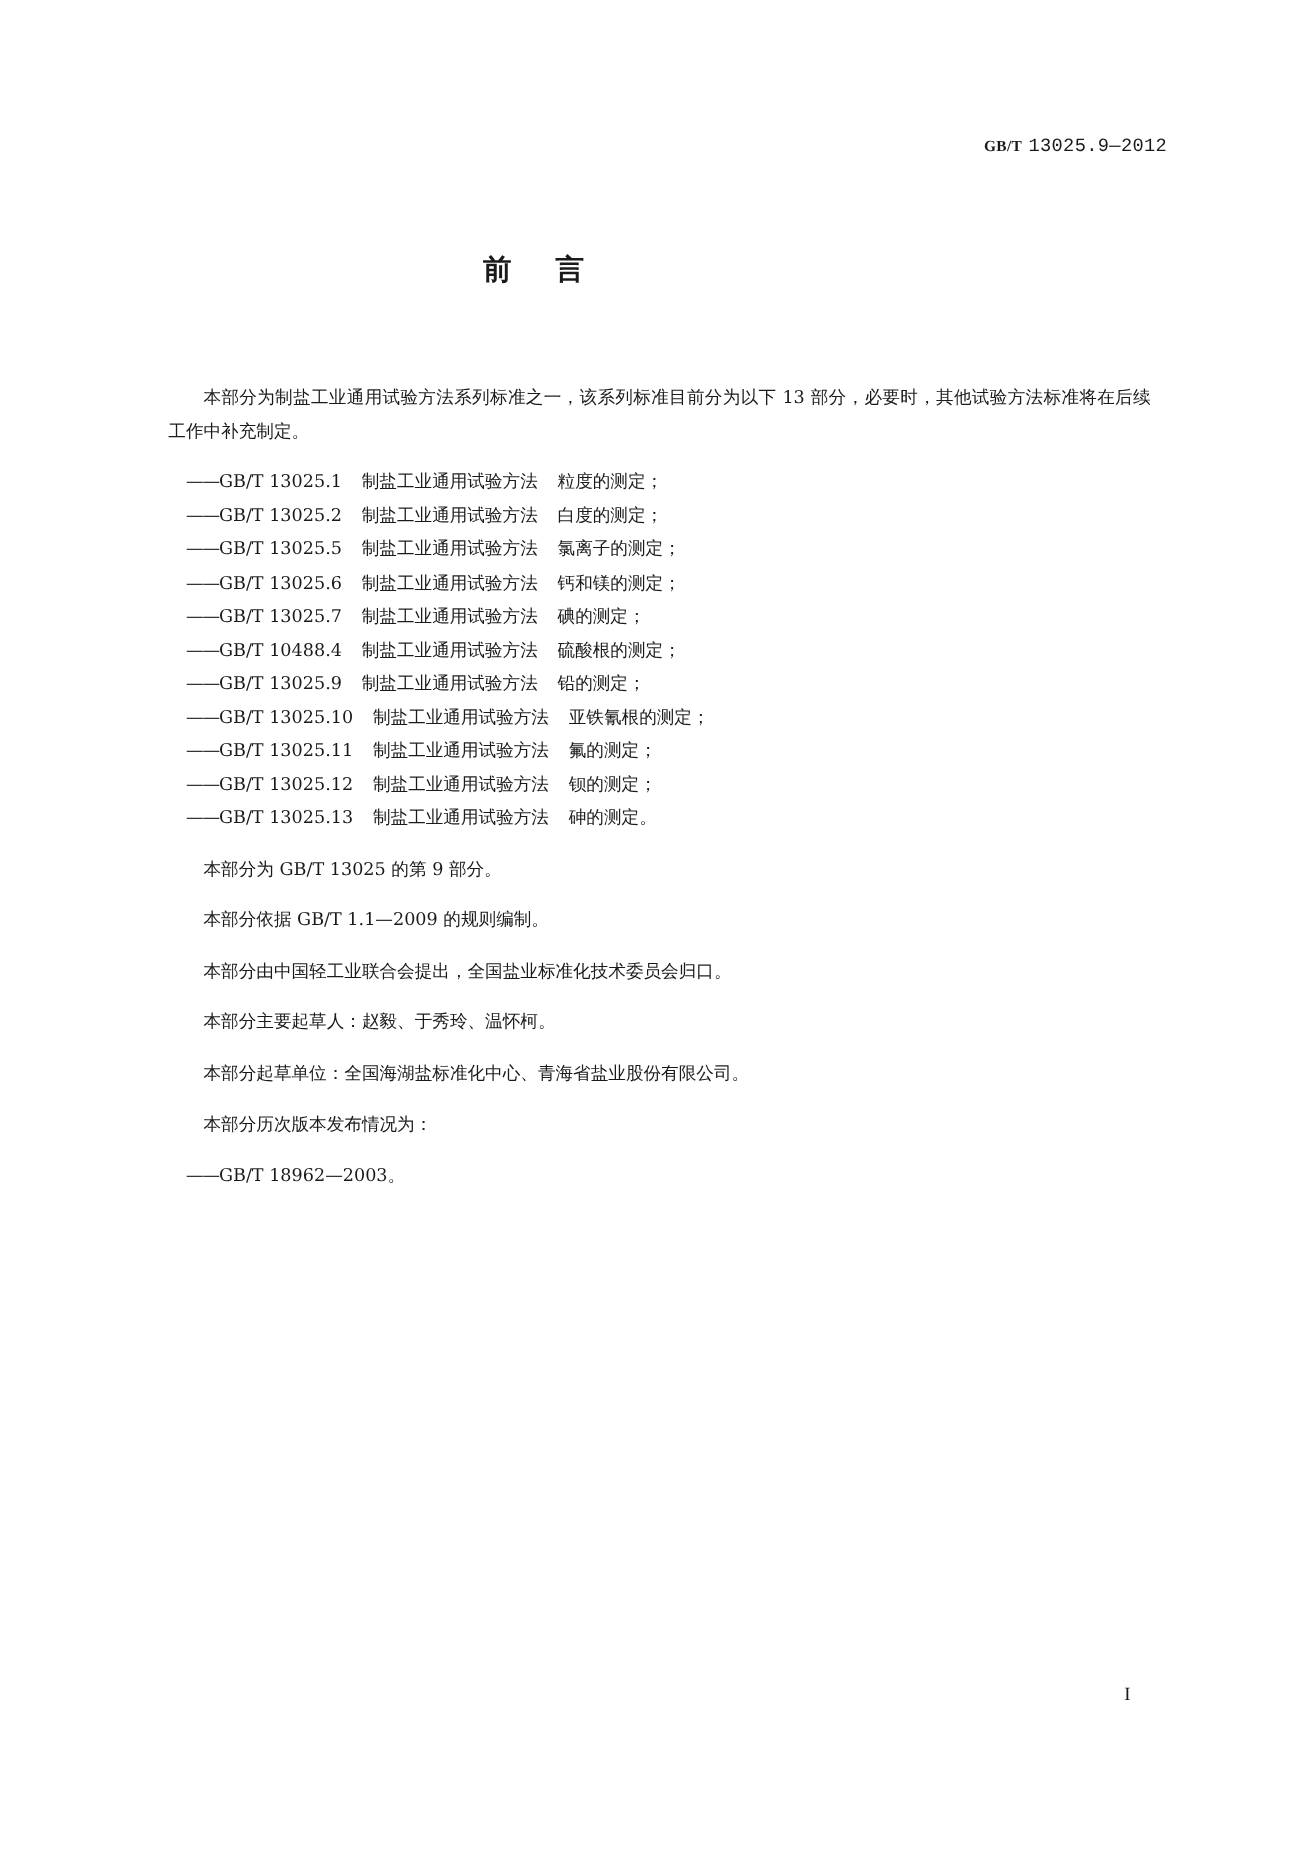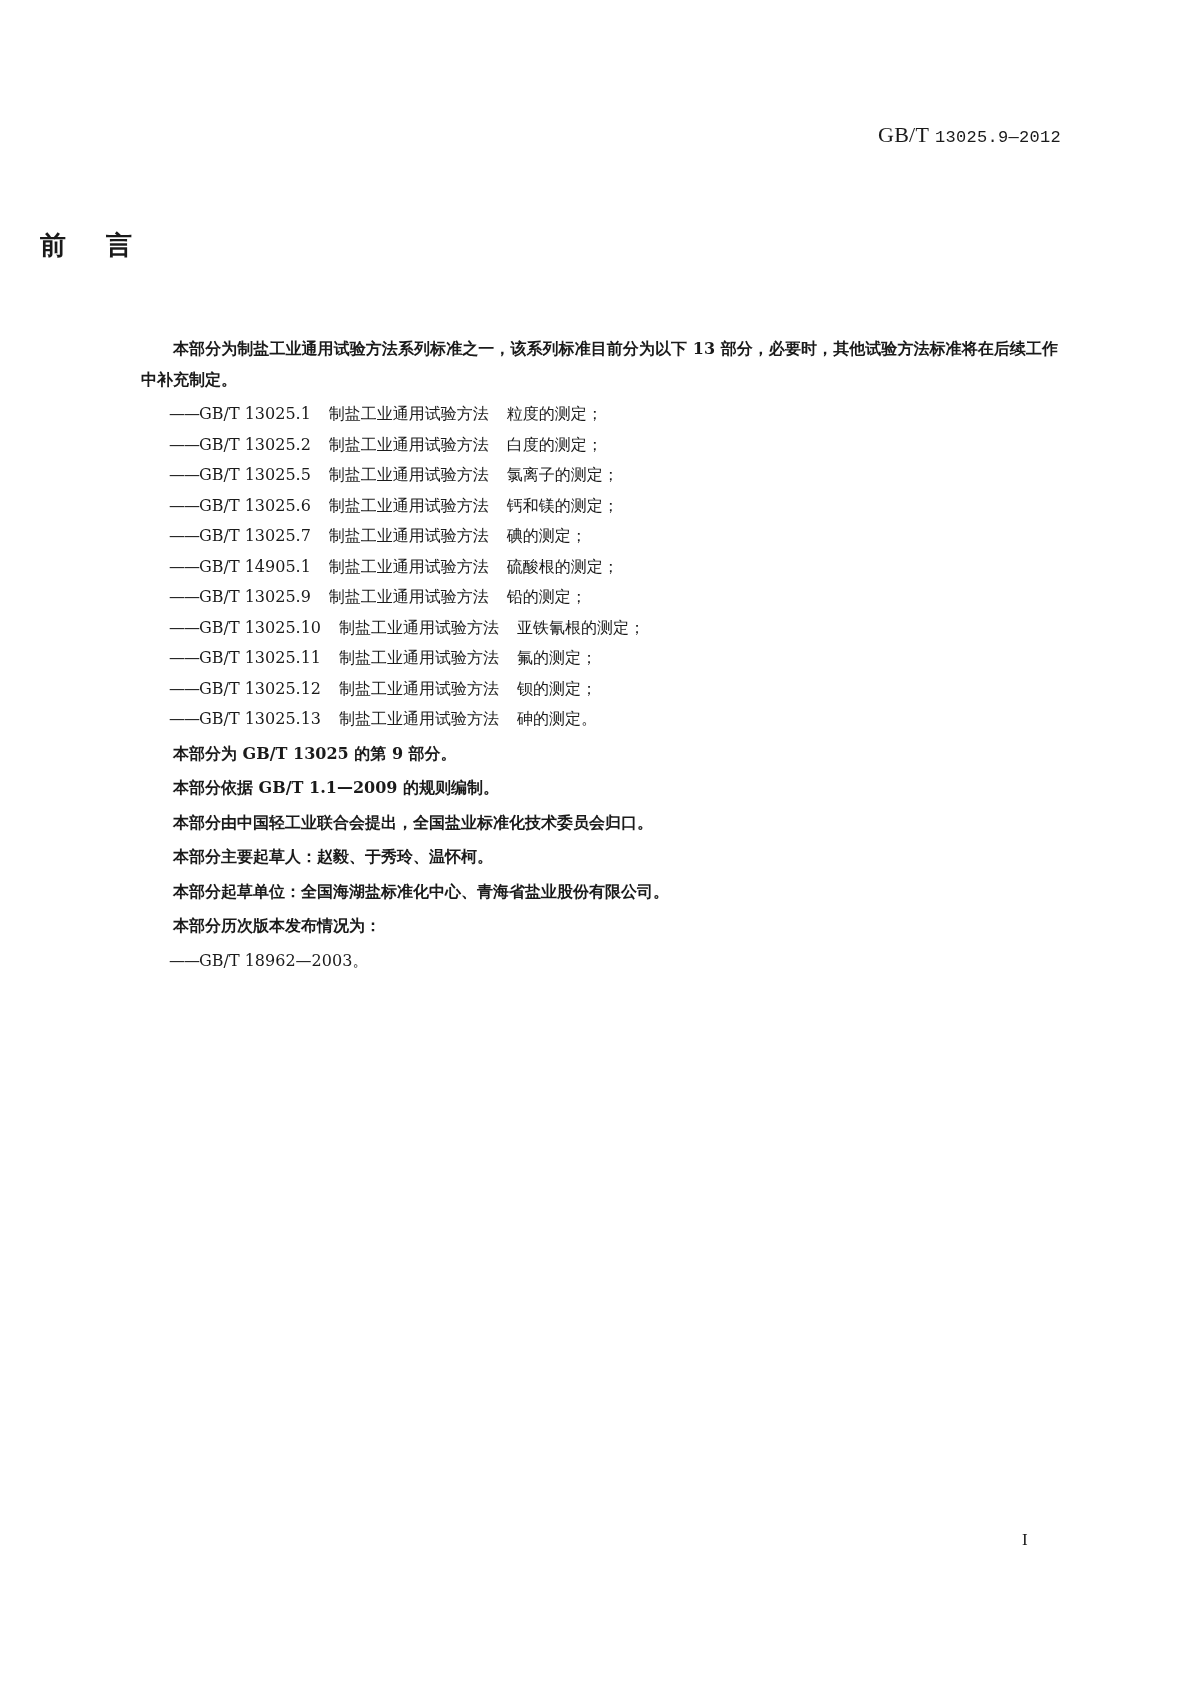--- a/index.html
+++ b/index.html
@@ -1,24 +1,24 @@
 <!DOCTYPE html>
 <html><head>
 <meta charset="utf-8">
 <style>
   html, body { margin: 0; padding: 0; background: #ffffff; }
   body { width: 1191px; height: 1684px; position: relative; overflow: hidden;
          font-family: "DejaVu Serif", "Liberation Serif", serif; color: #1a1a1a; }
   .header-code { position: absolute; top: 122px; right: 130px; font-size: 17px; letter-spacing: 0.3px; }
-  .header-code .std { font-family: "Liberation Serif", serif; font-weight: normal; font-size: 22px; }
+  .header-code .std { font-family: "Liberation Serif", serif; font-weight: bold; font-size: 14px; }
   .header-code .num { font-family: Liberation Mono, monospace; font-size: 17px; }
-  .title { position: absolute; top: 228px; left: 0; width: 970px; 
+  .title { position: absolute; top: 228px; left: 0; width: 970px; text-align: center;
            font-family: "DejaVu Sans", sans-serif; font-weight: bold; font-size: 26px; letter-spacing: 40px; padding-left: 40px; box-sizing: border-box; }
   .content { position: absolute; top: 330px; left: 137px; width: 925px; font-size: 16px; line-height: 30.5px; }
-  .para { text-indent: 32px; margin: 4px; text-align: justify; font-weight: bold; }
+  .para { text-indent: 32px; margin: 16px; text-align: justify; }
   .dash { margin: 0; padding-left: 32px; white-space: pre; }
   .dash .em { letter-spacing: -1px; }
   .gap { display: inline-block; width: 18px; }
   .page-num { position: absolute; top: 1530px; left: 1022px; font-size: 17px; font-family: "Liberation Serif", serif; }
 </style>
 </head>
 <body>
 
 <div class="header-code">
   <span class="std">GB/T</span>
@@ -29,21 +29,21 @@
 
 <div class="content">
   <p class="para">本部分为制盐工业通用试验方法系列标准之一，该系列标准目前分为以下 13 部分，必要时，其他试验方法标准将在后续工作中补充制定。</p>
 
   <div>
     <p class="dash"><span class="em">——</span><span>GB/T 13025.1</span><span class="gap"></span><span>制盐工业通用试验方法</span><span class="gap"></span><span>粒度的测定；</span></p>
     <p class="dash"><span class="em">——</span><span>GB/T 13025.2</span><span class="gap"></span><span>制盐工业通用试验方法</span><span class="gap"></span><span>白度的测定；</span></p>
     <p class="dash"><span class="em">——</span><span>GB/T 13025.5</span><span class="gap"></span><span>制盐工业通用试验方法</span><span class="gap"></span><span>氯离子的测定；</span></p>
     <p class="dash"><span class="em">——</span><span>GB/T 13025.6</span><span class="gap"></span><span>制盐工业通用试验方法</span><span class="gap"></span><span>钙和镁的测定；</span></p>
     <p class="dash"><span class="em">——</span><span>GB/T 13025.7</span><span class="gap"></span><span>制盐工业通用试验方法</span><span class="gap"></span><span>碘的测定；</span></p>
-    <p class="dash"><span class="em">——</span><span>GB/T 14905.1</span><span class="gap"></span><span>制盐工业通用试验方法</span><span class="gap"></span><span>硫酸根的测定；</span></p>
+    <p class="dash"><span class="em">——</span><span>GB/T 10488.4</span><span class="gap"></span><span>制盐工业通用试验方法</span><span class="gap"></span><span>硫酸根的测定；</span></p>
     <p class="dash"><span class="em">——</span><span>GB/T 13025.9</span><span class="gap"></span><span>制盐工业通用试验方法</span><span class="gap"></span><span>铅的测定；</span></p>
     <p class="dash"><span class="em">——</span><span>GB/T 13025.10</span><span class="gap"></span><span>制盐工业通用试验方法</span><span class="gap"></span><span>亚铁氰根的测定；</span></p>
     <p class="dash"><span class="em">——</span><span>GB/T 13025.11</span><span class="gap"></span><span>制盐工业通用试验方法</span><span class="gap"></span><span>氟的测定；</span></p>
     <p class="dash"><span class="em">——</span><span>GB/T 13025.12</span><span class="gap"></span><span>制盐工业通用试验方法</span><span class="gap"></span><span>钡的测定；</span></p>
     <p class="dash"><span class="em">——</span><span>GB/T 13025.13</span><span class="gap"></span><span>制盐工业通用试验方法</span><span class="gap"></span><span>砷的测定。</span></p>
   </div>
 
   <p class="para">本部分为 GB/T 13025 的第 9 部分。</p>
   <p class="para">本部分依据 GB/T 1.1—2009 的规则编制。</p>
 

